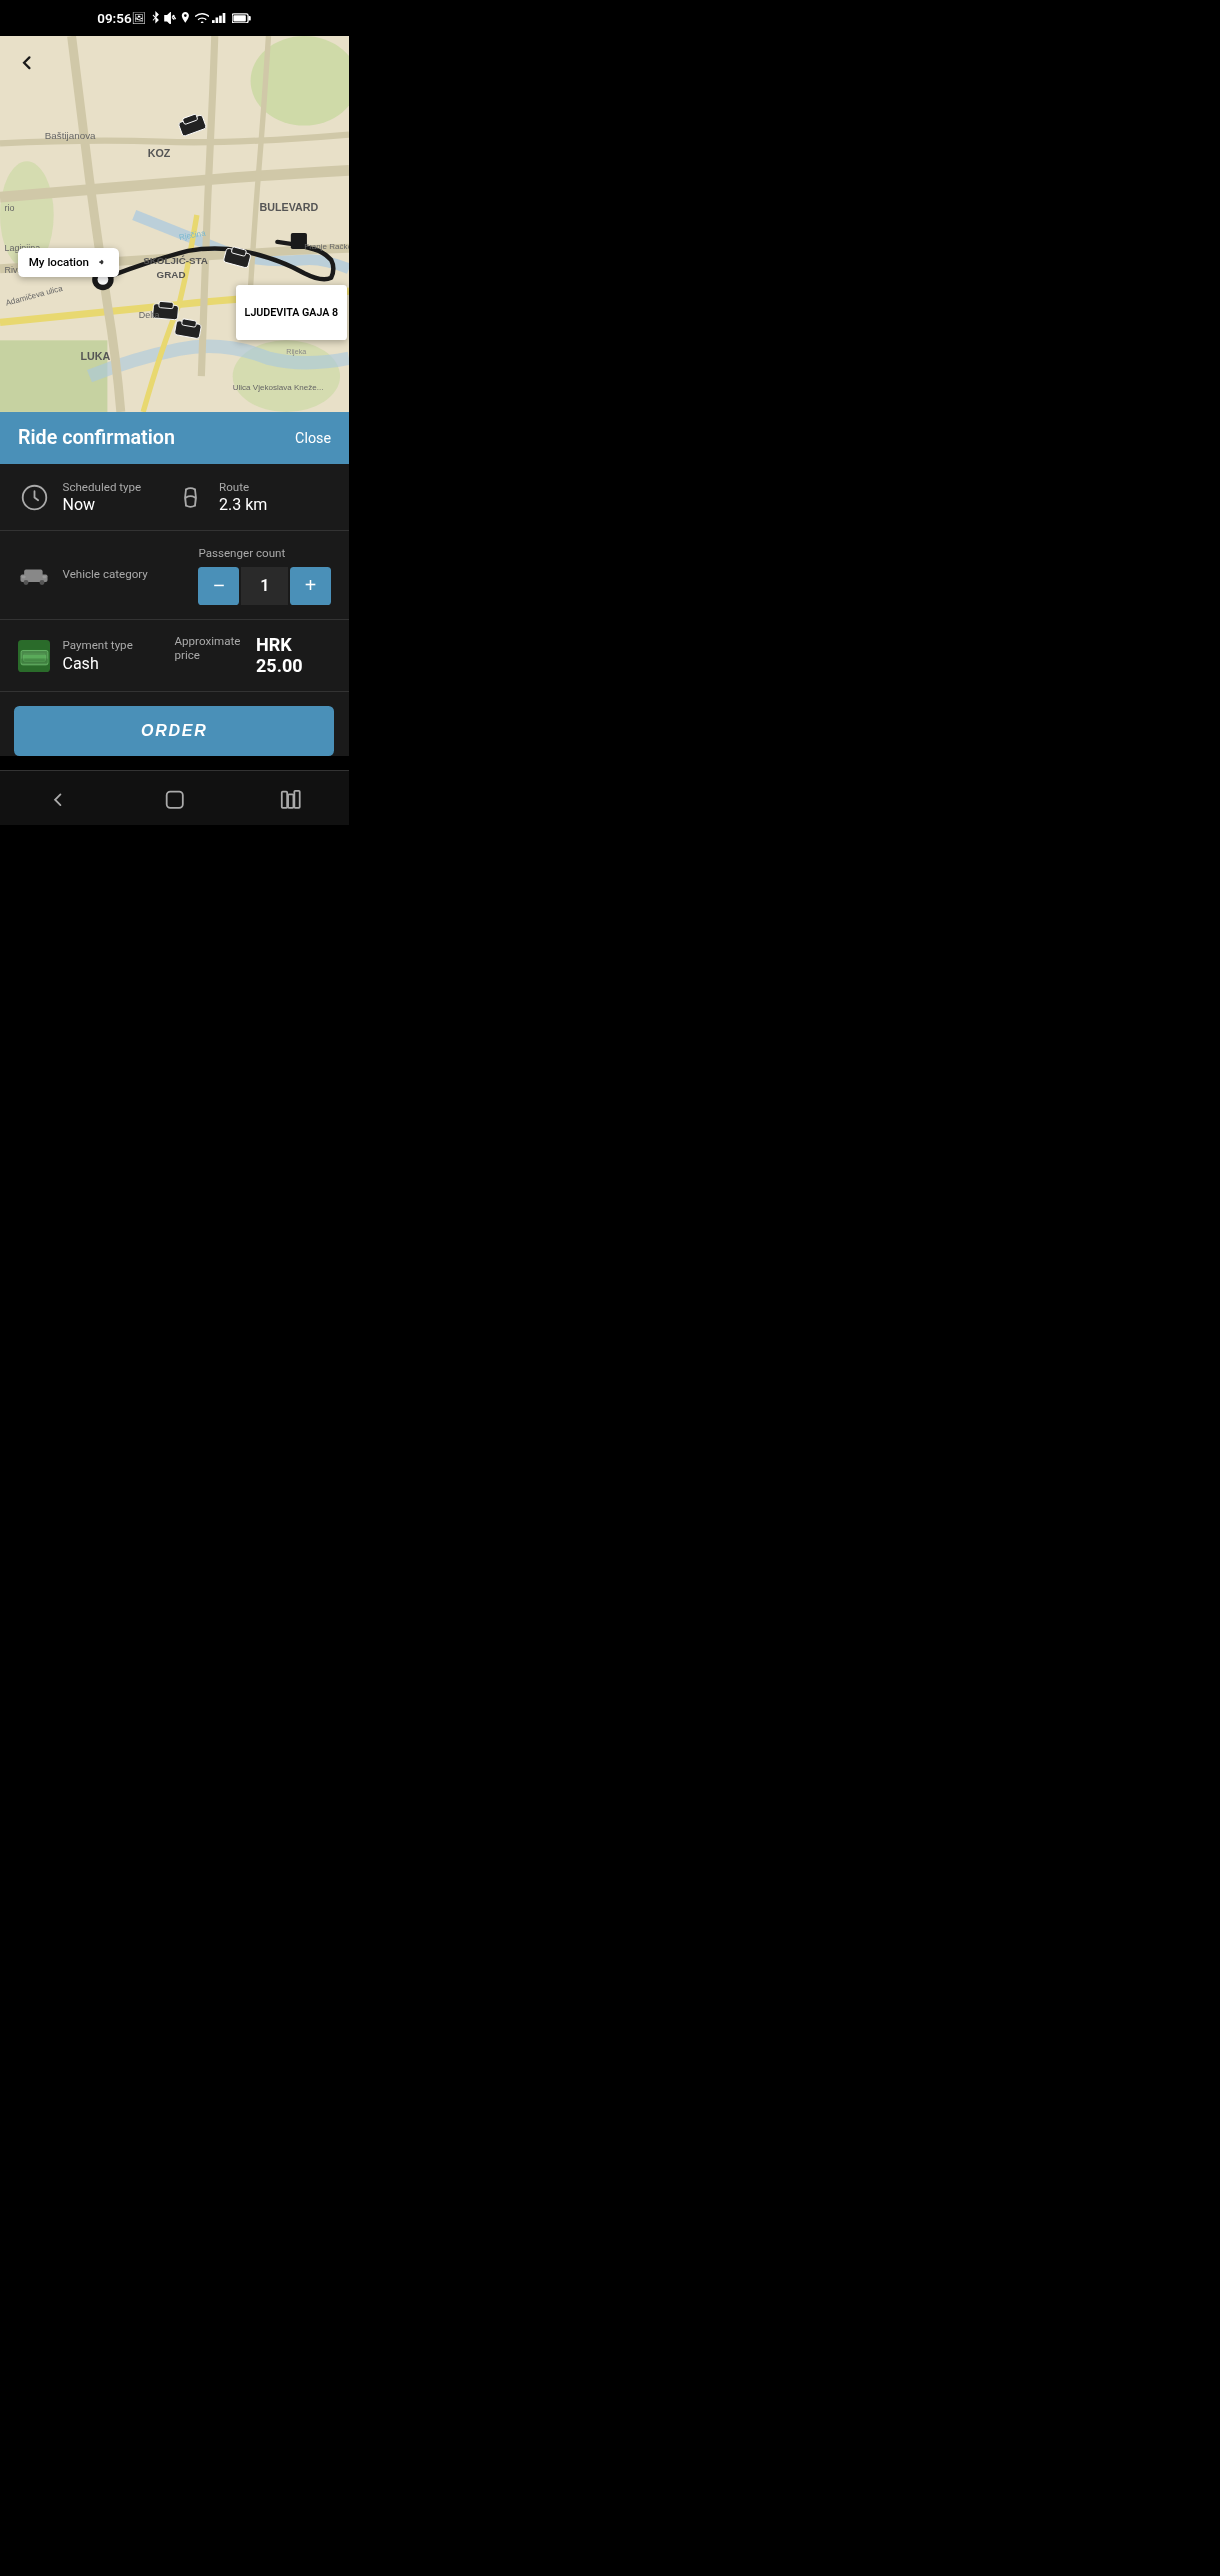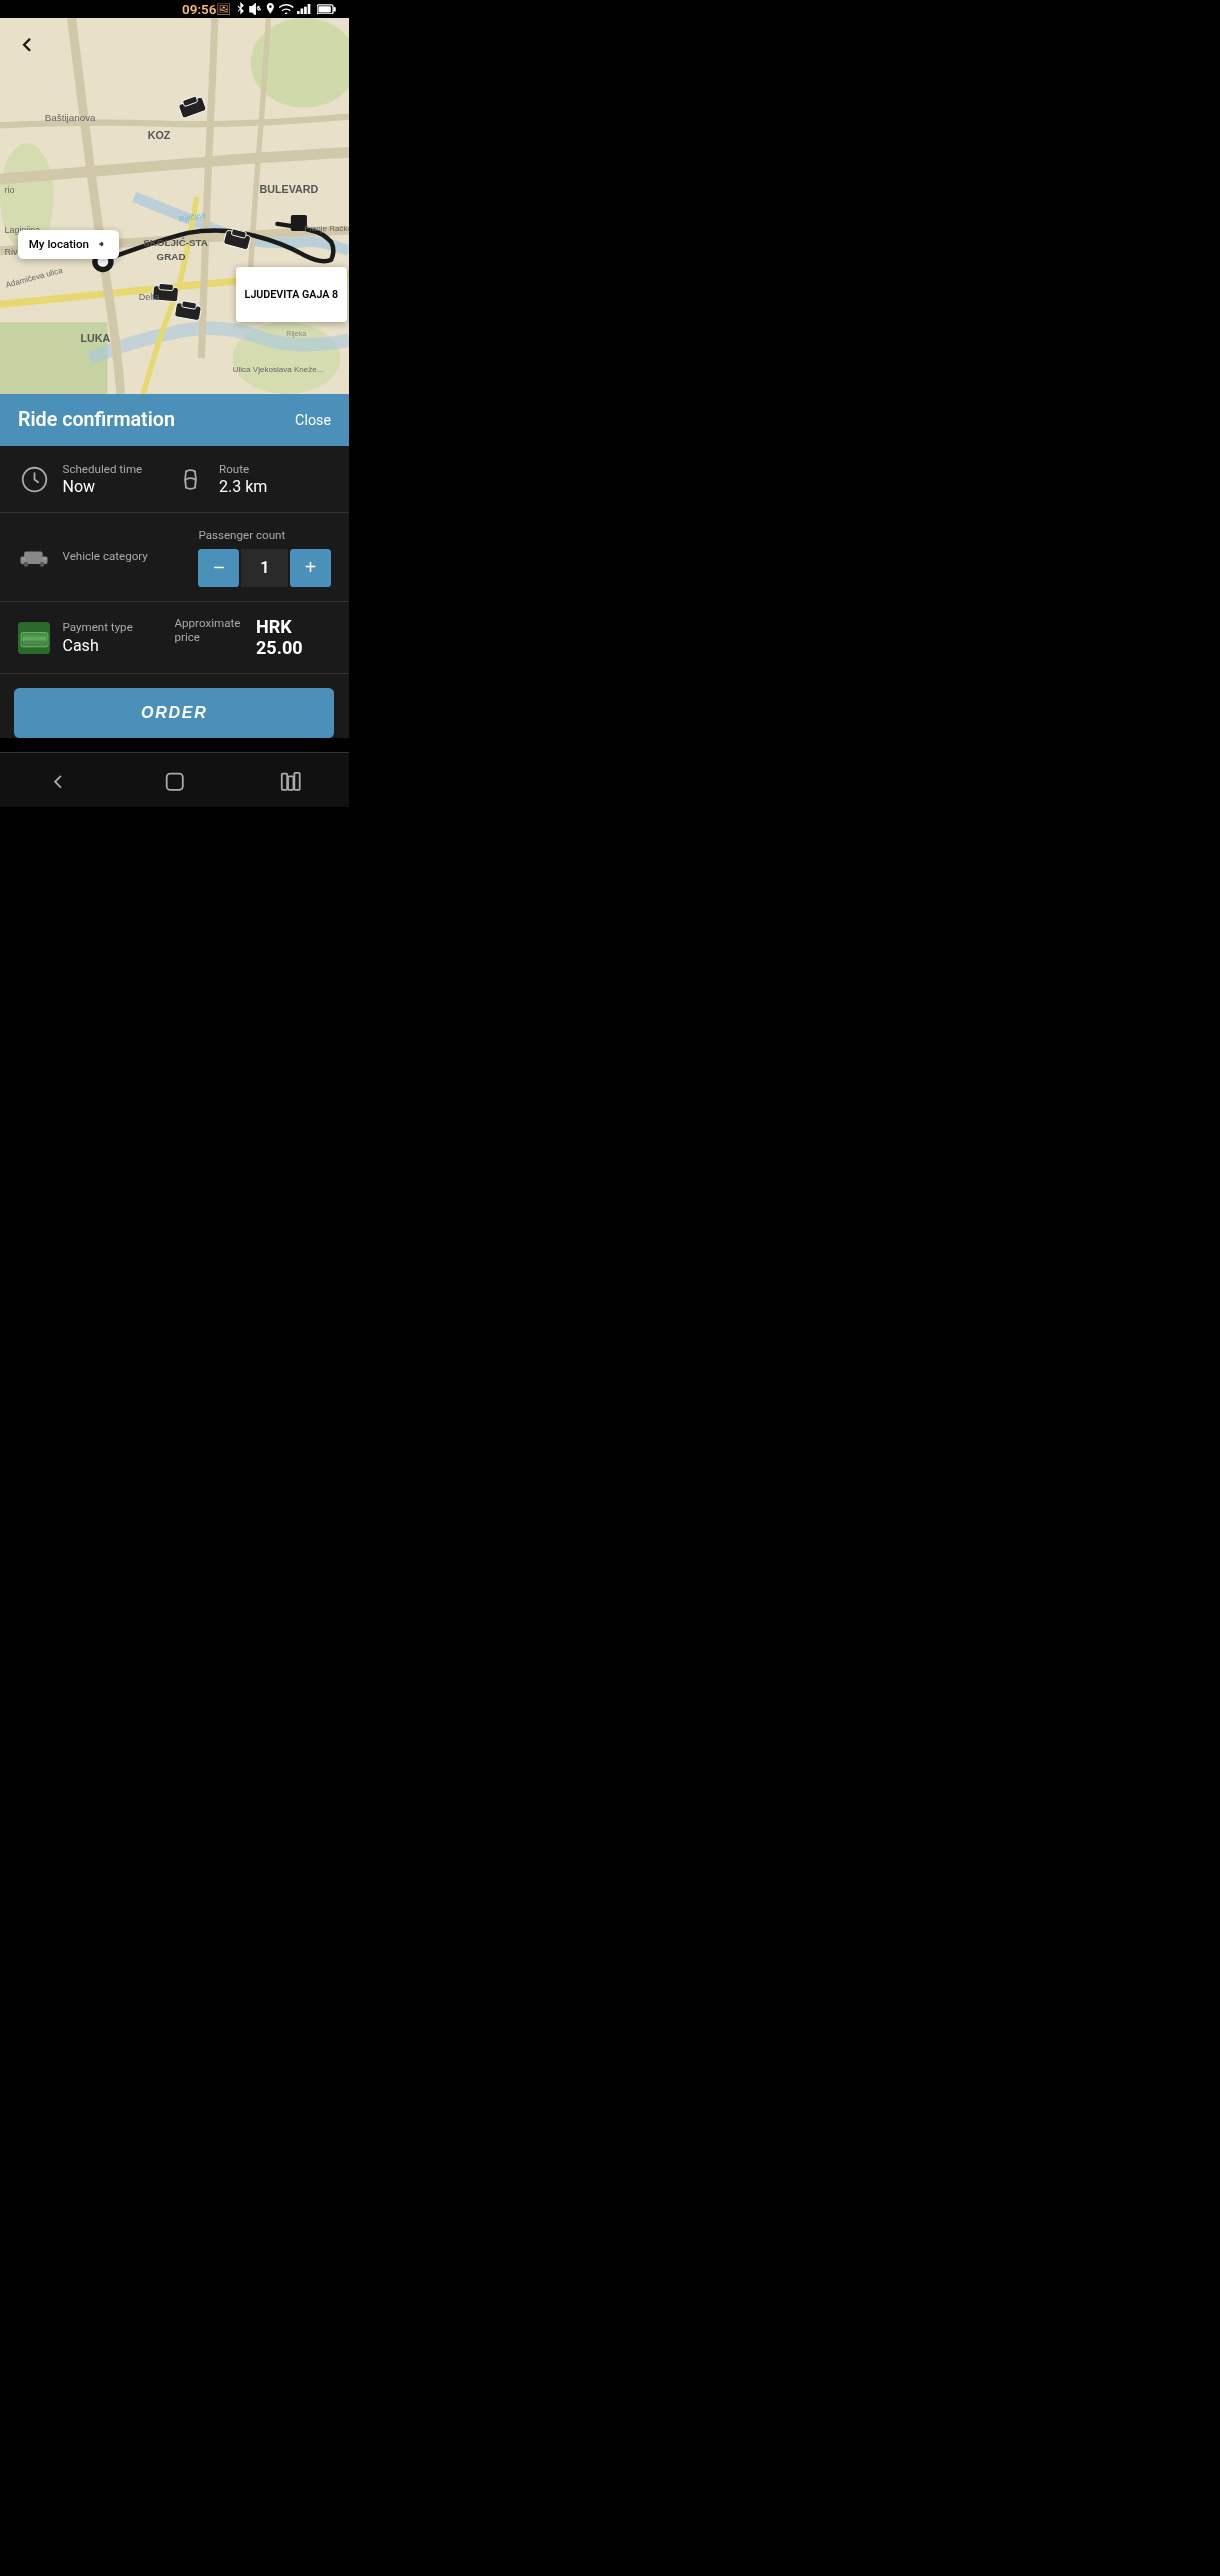--- a/index.html
+++ b/index.html
@@ -9,26 +9,26 @@
       width: 349px;
       min-height: 736px;
       background: #000;
       font-family: -apple-system, BlinkMacSystemFont, 'Segoe UI', Roboto, sans-serif;
       overflow-x: hidden;
     }
 
     
     .status-bar {
       background: #000;
-      color: #fdba74;
-      display: flex;
-      align-items: center;
-      justify-content: flex-end;
+      color: #ffffff;
+      display: flex;
+      align-items: center;
+      justify-content: center;
       padding: 5.4px 12.5px;
-      height: 18px;
+      height: 36px;
     }
     .status-time {
       font-size: 13.4px;
       font-weight: 600;
     }
     .status-icons {
       display: flex;
       align-items: center;
       gap: 3.6px;
       font-size: 9.8px;
@@ -441,21 +441,21 @@
     <div class="info-row-split">
 
       <div class="info-half">
         <div class="info-icon">
           <svg width="29" height="29" viewBox="0 0 32 32" fill="none" stroke="#aaa" stroke-width="2">
             <circle cx="16" cy="16" r="13" stroke="#aaa"></circle>
             <path d="M16 9v7l4 3" stroke="#aaa" stroke-linecap="round" stroke-linejoin="round"></path>
           </svg>
         </div>
         <div class="info-text-block">
-          <span class="info-label">Scheduled time</span>
+          <span class="info-label">Scheduled type</span>
           <span class="info-value">Now</span>
         </div>
       </div>
 
       <div class="info-half">
         <div class="info-icon">
           <svg width="27" height="27" viewBox="0 0 30 30" fill="none" stroke="#aaa" stroke-width="2">
             <path d="M10 6 Q8 15 10 24M20 6 Q22 15 20 24" stroke="#aaa" stroke-linecap="round"></path>
             <path d="M10 6 Q15 3 20 6" stroke="#aaa" stroke-linecap="round"></path>
             <path d="M10 24 Q15 27 20 24" stroke="#aaa" stroke-linecap="round"></path>

